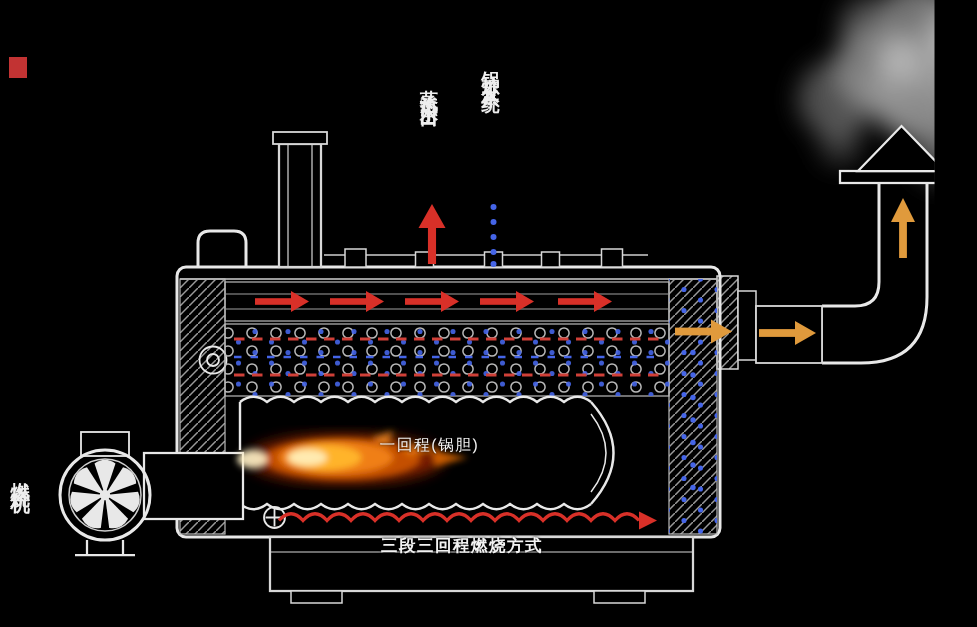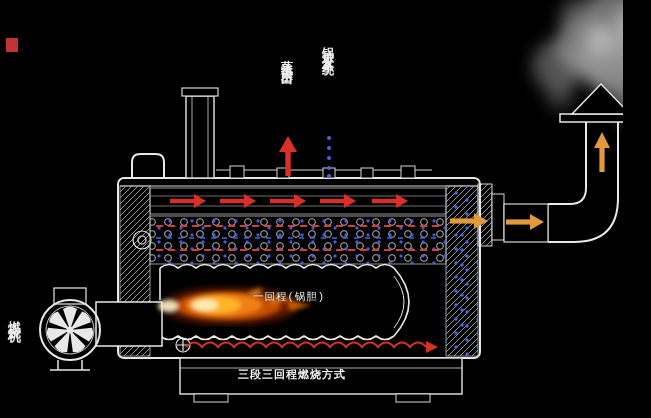--- a/index.html
+++ b/index.html
@@ -1,33 +1,33 @@
 <!DOCTYPE html>
 <html><head>
 <meta charset="utf-8">
 <style>
   html,body { margin:0; padding:0; background:#000; }
   .stage {
     position:relative; width:623px; height:418px; background:#000;
-    overflow:hidden; font-family:Liberation Mono, monospace;
+    overflow:hidden; font-family:Liberation Sans, sans-serif;
   }
   .stage svg { position:absolute; left:0; top:0; }
   .vtext {
     position:absolute; color:#efefef; writing-mode:vertical-rl;
     text-orientation:upright; letter-spacing:3px; font-size:12px;
     font-weight:600; line-height:1; text-shadow:0 0 2px #000;
   }
   .htext {
     position:absolute; color:#f2f2f2; text-shadow:0 0 2px #000;
   }
   #lbl-steam   { left:280px; top:50px; }
   #lbl-makeup  { left:321px; top:38px; }
   #lbl-burner  { left:7px;  top:311px; font-size:13px; letter-spacing:4px; }
   #lbl-furnace { left:253px; top:290px; font-size:10.5px; letter-spacing:1px; }
-  #lbl-caption { left:238px; top:367px; width:140px; text-align:left;
+  #lbl-caption { left:238px; top:356px; width:140px; text-align:center;
                  font-size:11px; letter-spacing:1px; font-weight:600; }
 </style>
 </head>
 <body>
 
 <div class="stage">
 
 <svg width="651" height="418" viewBox="0 0 651 418">
   <defs>
     <pattern id="hatch" width="6" height="6" patternUnits="userSpaceOnUse">

